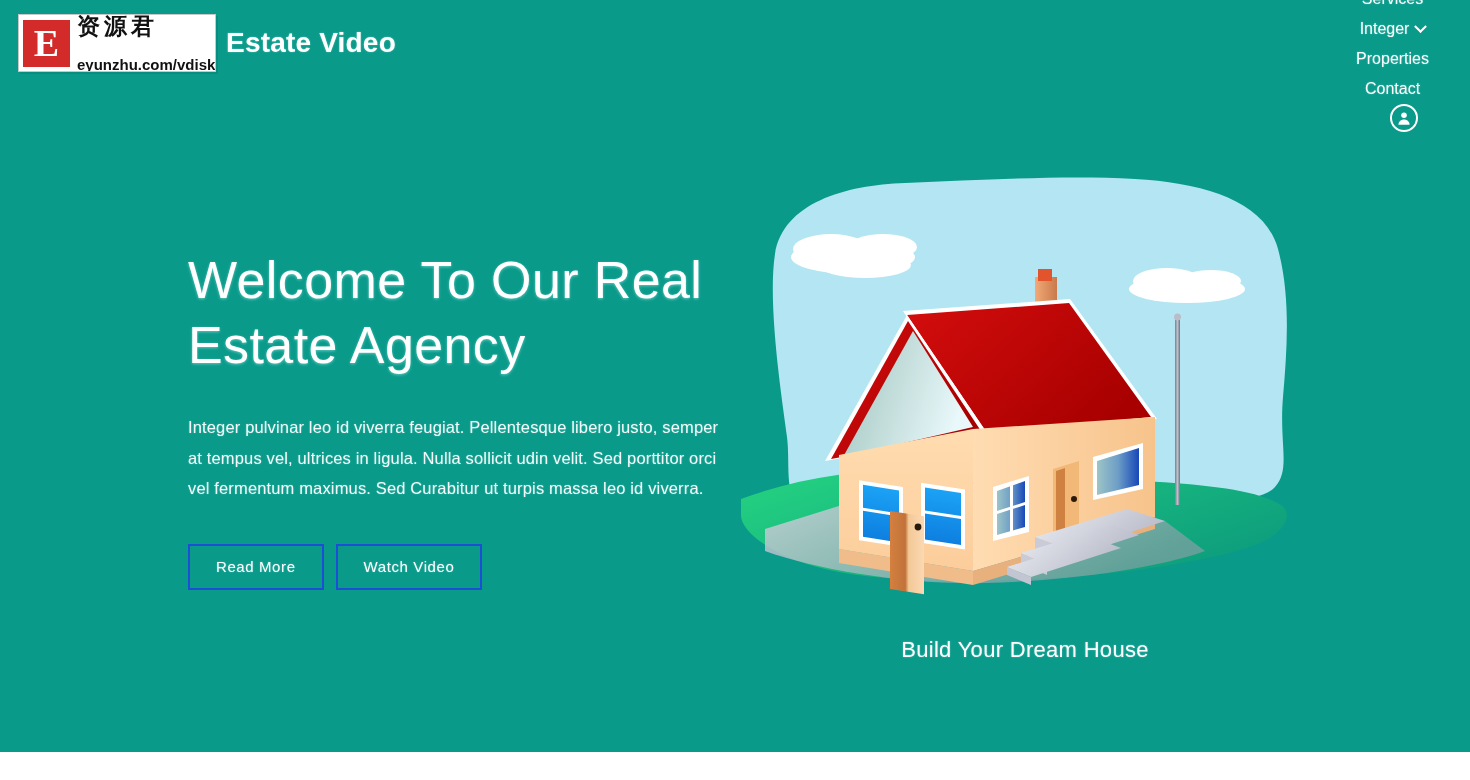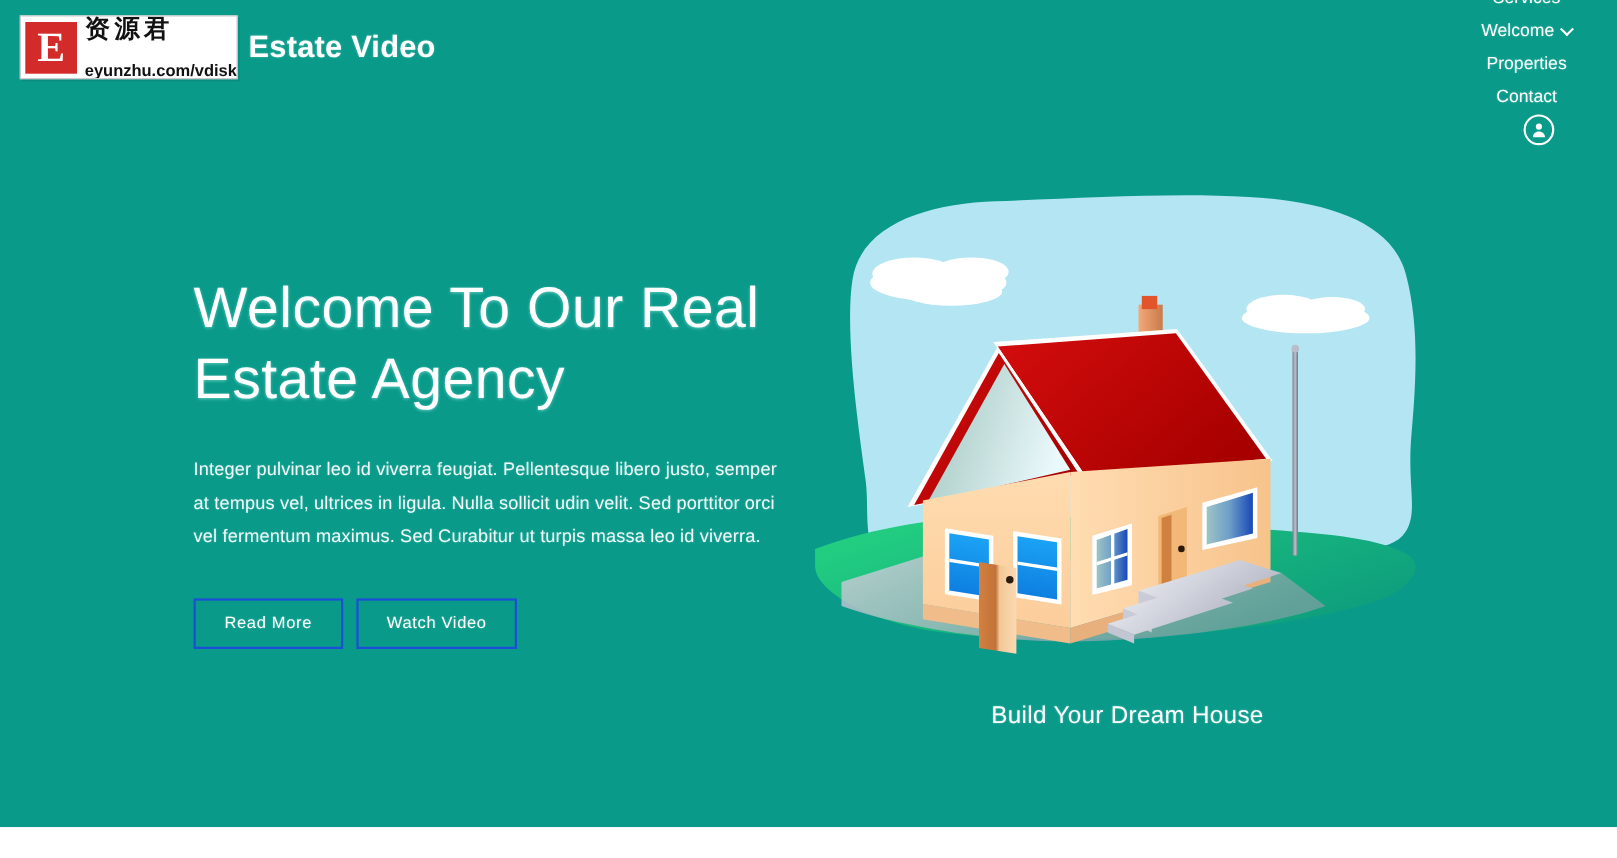--- a/index.html
+++ b/index.html
@@ -135,21 +135,21 @@
     border: 2px solid #ffffff;
     display: flex;
     align-items: center;
     justify-content: center;
     cursor: pointer;
     flex: 0 0 auto;
   }
   
   .hero-left {
     position: absolute;
-    left: 176px;
+    left: 188px;
     top: 248px;
     width: 545px;
   }
   .hero-title {
     color: #ffffff;
     font-size: 52px;
     font-weight: 400;
     line-height: 65px;
     letter-spacing: 0.4px;
     text-shadow: 0 1px 3px rgba(170,240,235,0.55);
@@ -228,21 +228,21 @@
       </div>
 
       <nav class="nav">
         <a class="nav-item active">
           <span>Home</span>
         </a>
         <a class="nav-item">
           <span>Services</span>
         </a>
         <a class="nav-item">
-          <span>Welcome</span>
+          <span>Integer</span>
           <i class="chev"></i>
         </a>
         <a class="nav-item">
           <span>Properties</span>
         </a>
         <a class="nav-item">
           <span>Contact</span>
         </a>
         <div class="avatar-btn">
           <svg width="18" height="18" viewBox="0 0 24 24" aria-hidden="true">

